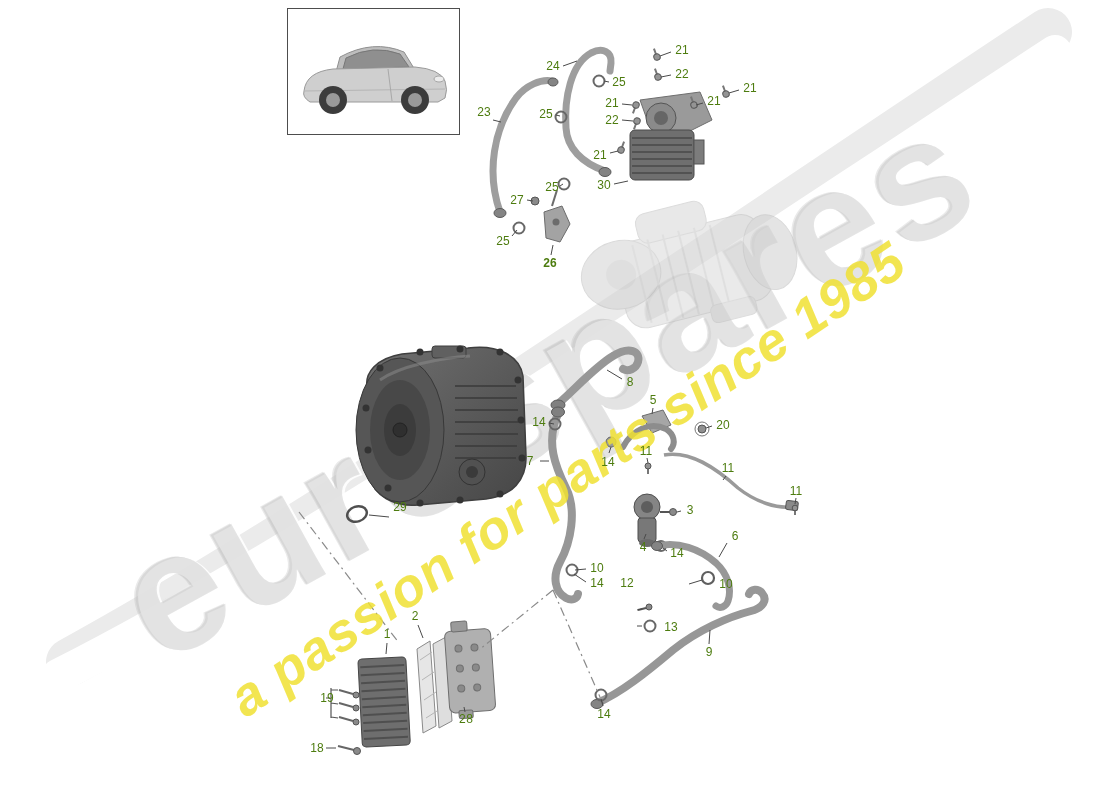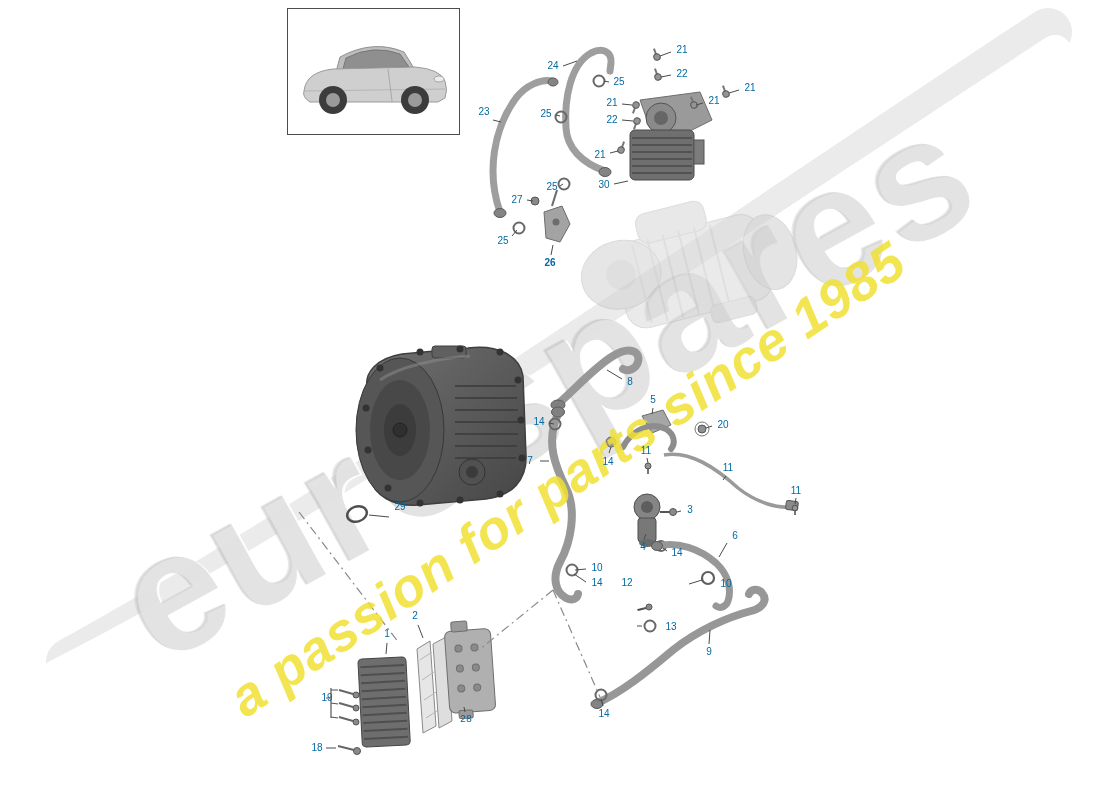--- a/index.html
+++ b/index.html
@@ -15,21 +15,21 @@
     white-space:nowrap;pointer-events:none;user-select:none;
   }
   .watermark-tagline{
     position:absolute;left:235px;top:672px;
     transform:rotate(-34deg);transform-origin:left center;
     font-size:54px;font-style:italic;font-weight:bold;letter-spacing:1px;
     color:rgba(240,224,50,0.85);white-space:nowrap;pointer-events:none;user-select:none;
   }
   .callout{
     position:absolute;transform:translate(-50%,-50%);
-    font-size:10px;font-weight:500;color:#0369a1;line-height:1;
+    font-size:12px;font-weight:500;color:#4d7c0f;line-height:1;
   }
   .car-box{
     position:absolute;left:287px;top:8px;width:173px;height:127px;
     border:1px solid #4d4d4d;background:#ffffff;box-sizing:border-box;
   }
 </style>
 </head>
 <body>
 
 <div class="stage">

